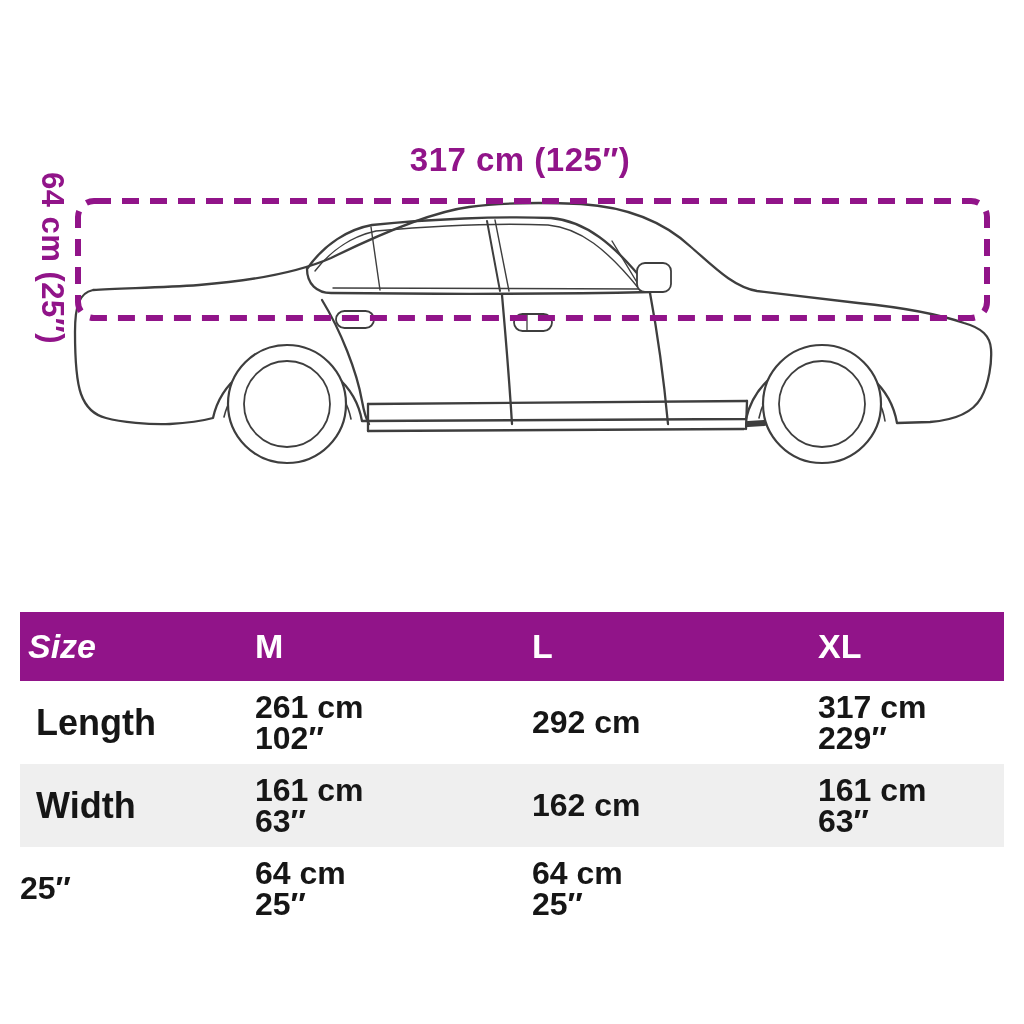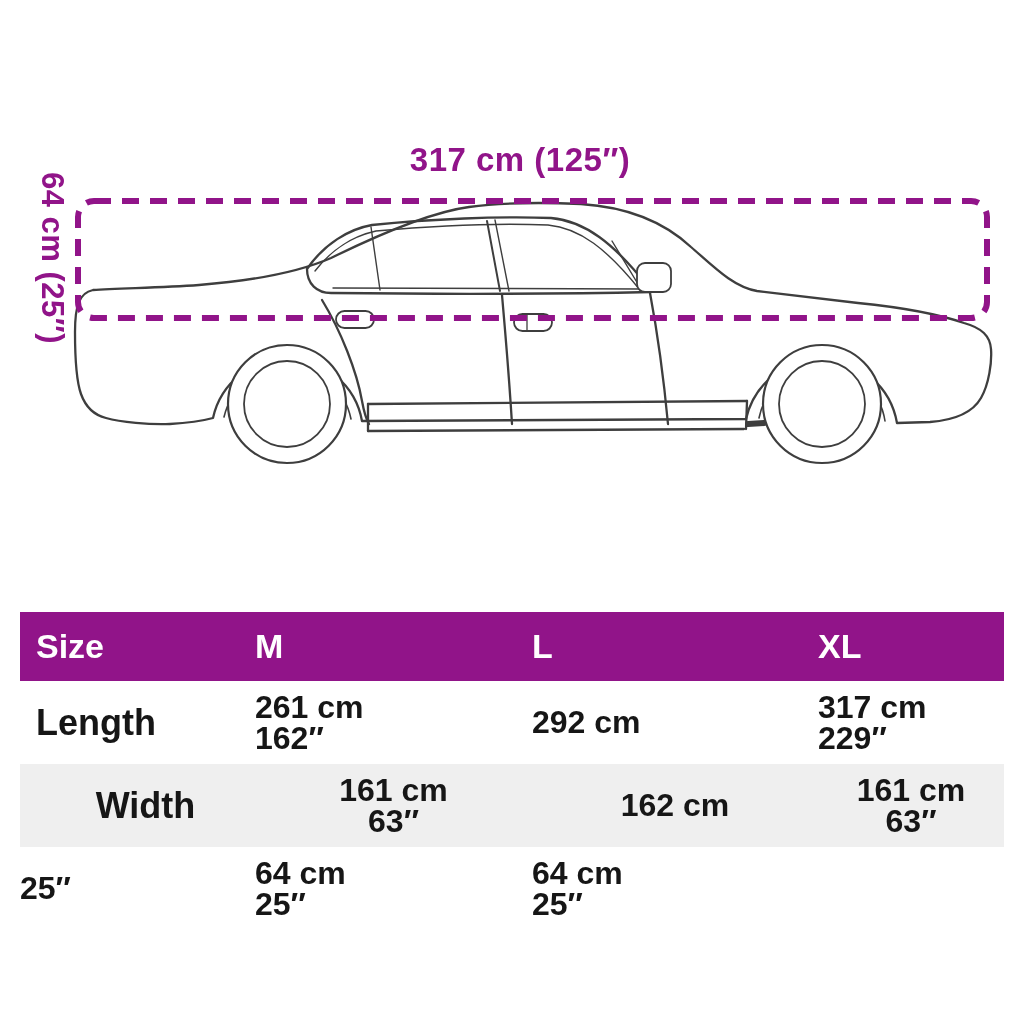--- a/index.html
+++ b/index.html
@@ -28,23 +28,23 @@
     letter-spacing:0.5px;white-space:nowrap;
   }
 
   
   .size-table{position:absolute;left:20px;top:612px;width:984px;}
   .trow{display:grid;grid-template-columns:235px 277px 286px 1fr;align-items:stretch;}
   .trow>div{display:flex;flex-direction:column;justify-content:center;}
   .thead{height:69px;background:var(--accent);color:#ffffff;}
   .thead>div{font-size:34px;font-weight:700;}
   .tbody-row{height:83px;color:var(--ink);}
-  .tbody-row.alt{background:var(--row-alt);text-align:center;}
+  .tbody-row.alt{background:var(--row-alt);}
   .row-label{font-size:36px;font-weight:700;padding-left:16px;}
-  .thead .head-cell:first-child{padding-left:16px;}
+  .thead .head-cell:first-child{padding-left:8px;font-style:italic;}
   .cell{font-size:32px;font-weight:700;line-height:31px;}
 </style>
 </head>
 <body>
 
 <div class="stage">
 
   <div class="diagram">
     <svg width="1024" height="580" viewBox="0 0 1024 580">
 
@@ -117,21 +117,21 @@
       <div class="head-cell">Size</div>
       <div class="head-cell">M</div>
       <div class="head-cell">L</div>
       <div class="head-cell">XL</div>
     </div>
 
     <div class="trow tbody-row">
       <div class="row-label">Length</div>
       <div class="cell">
         <span>261 cm</span>
-        <span>162″</span>
+        <span>102″</span>
       </div>
       <div class="cell">
         <span>292 cm</span>
       </div>
       <div class="cell">
         <span>317 cm</span>
         <span>229″</span>
       </div>
     </div>
 

